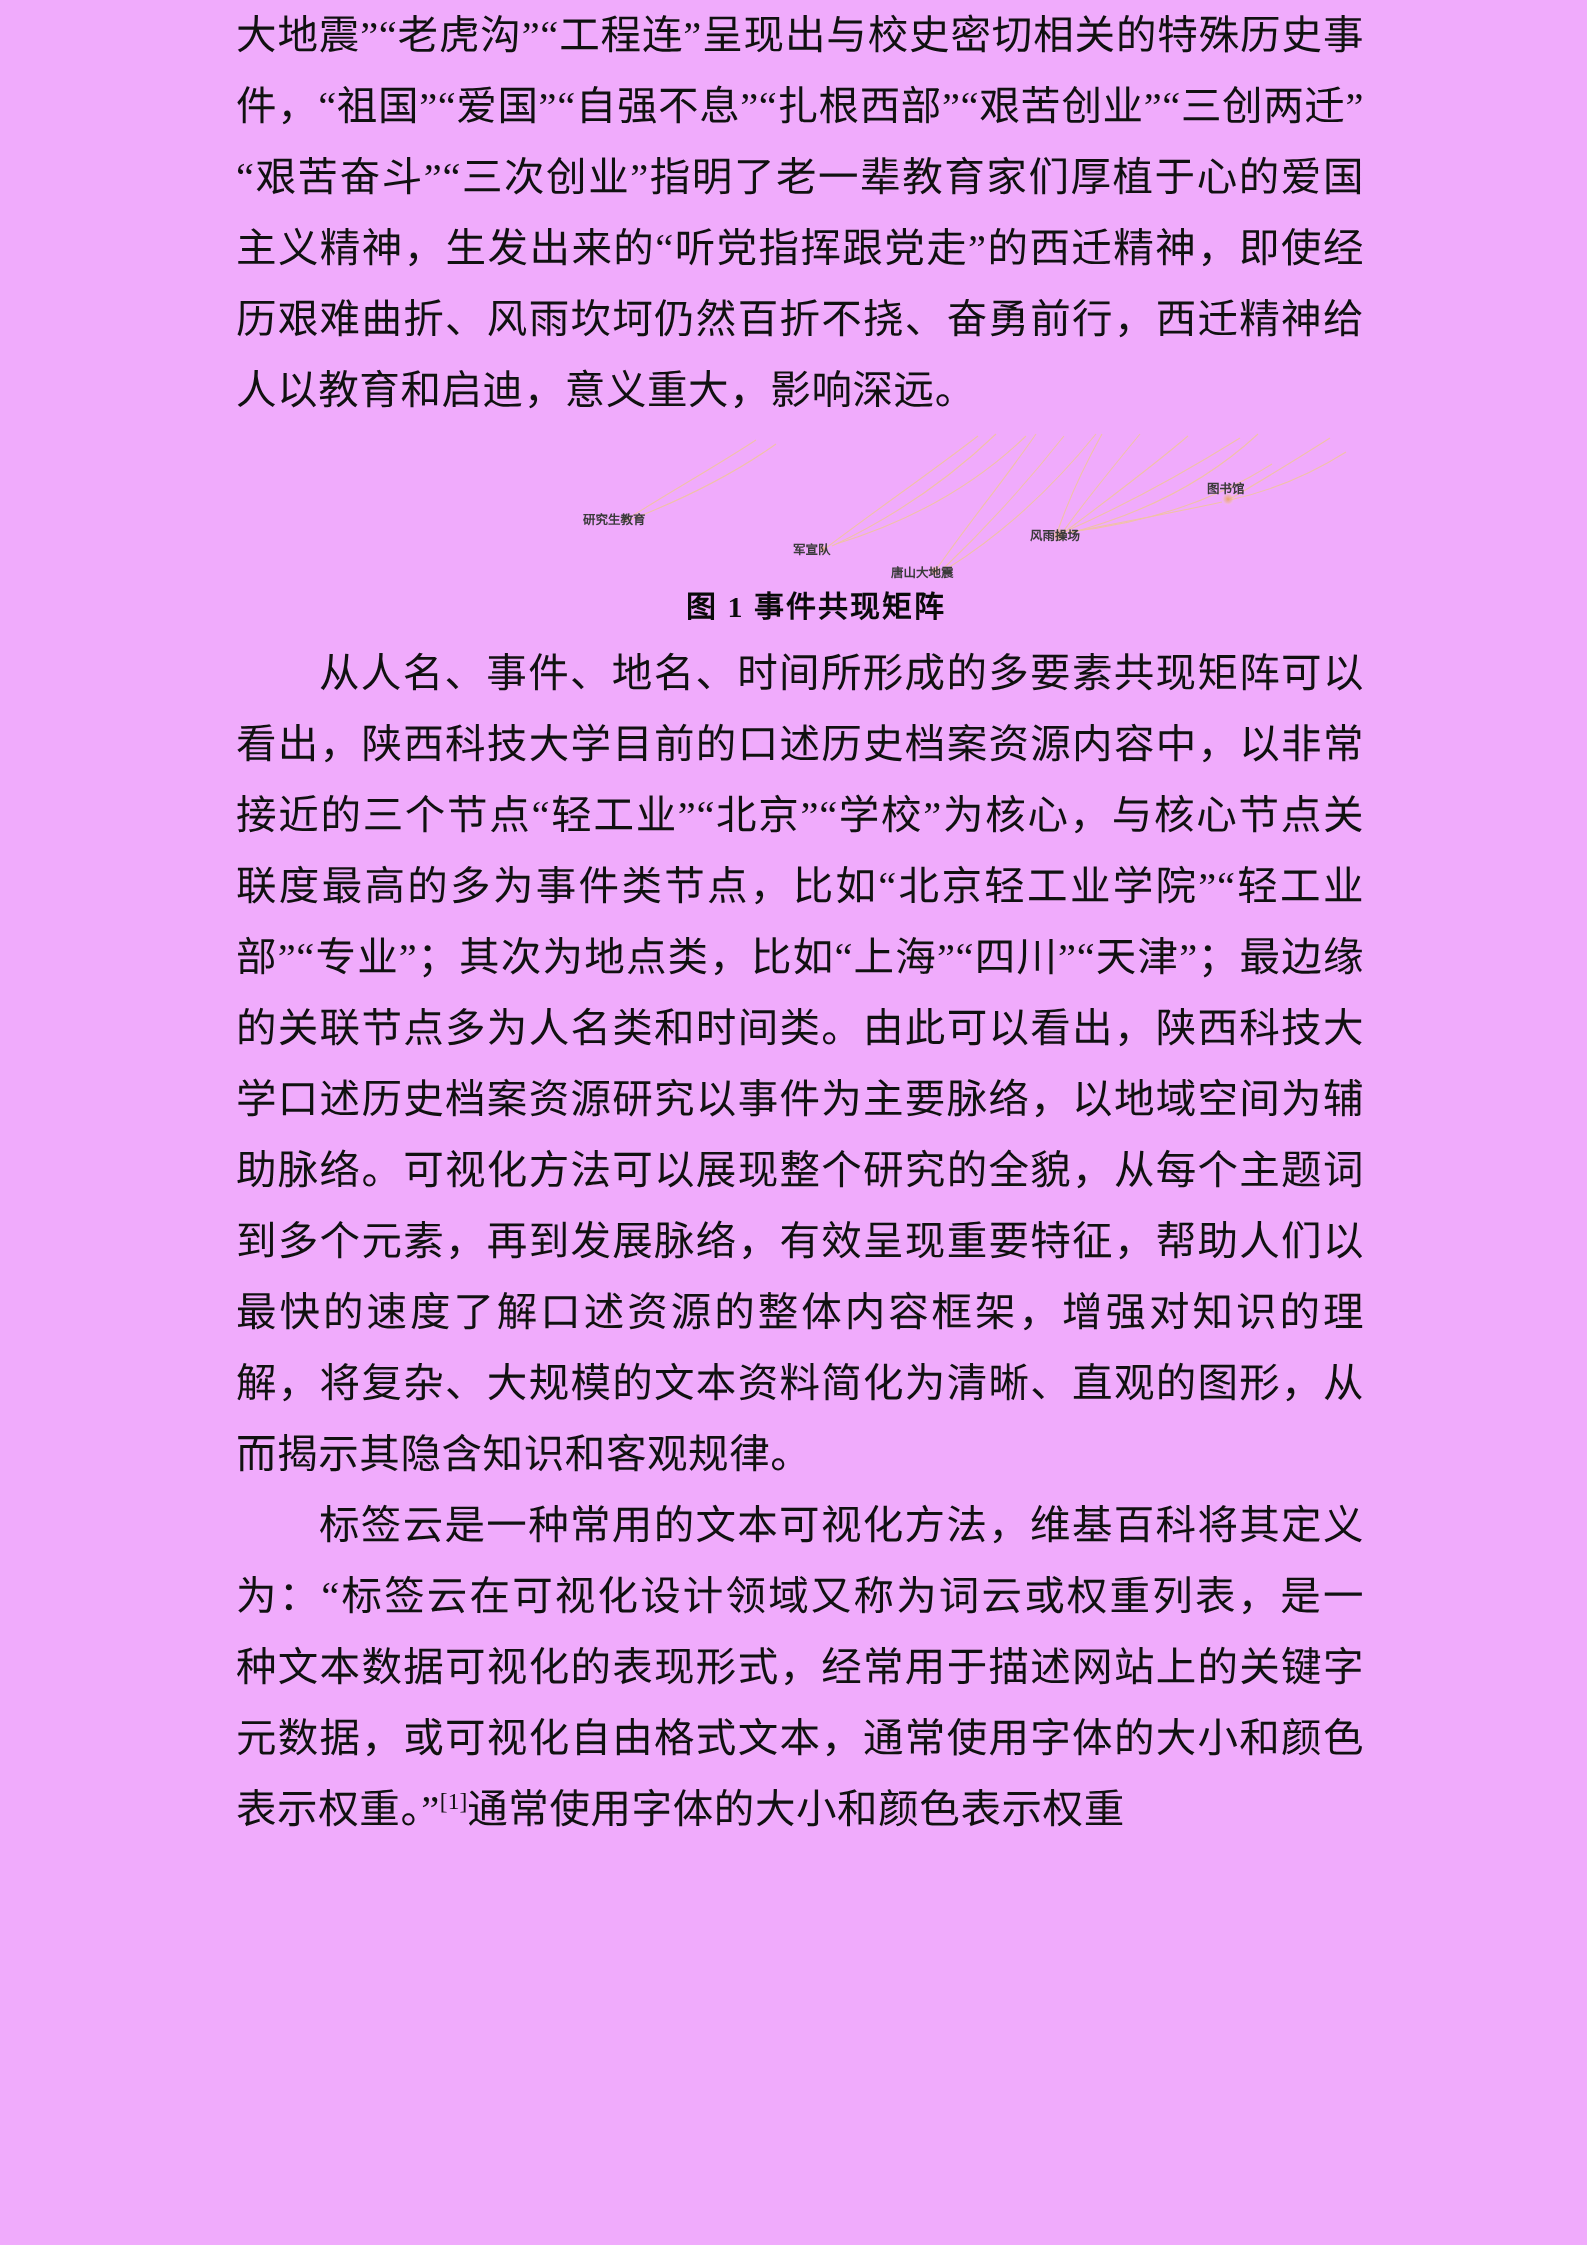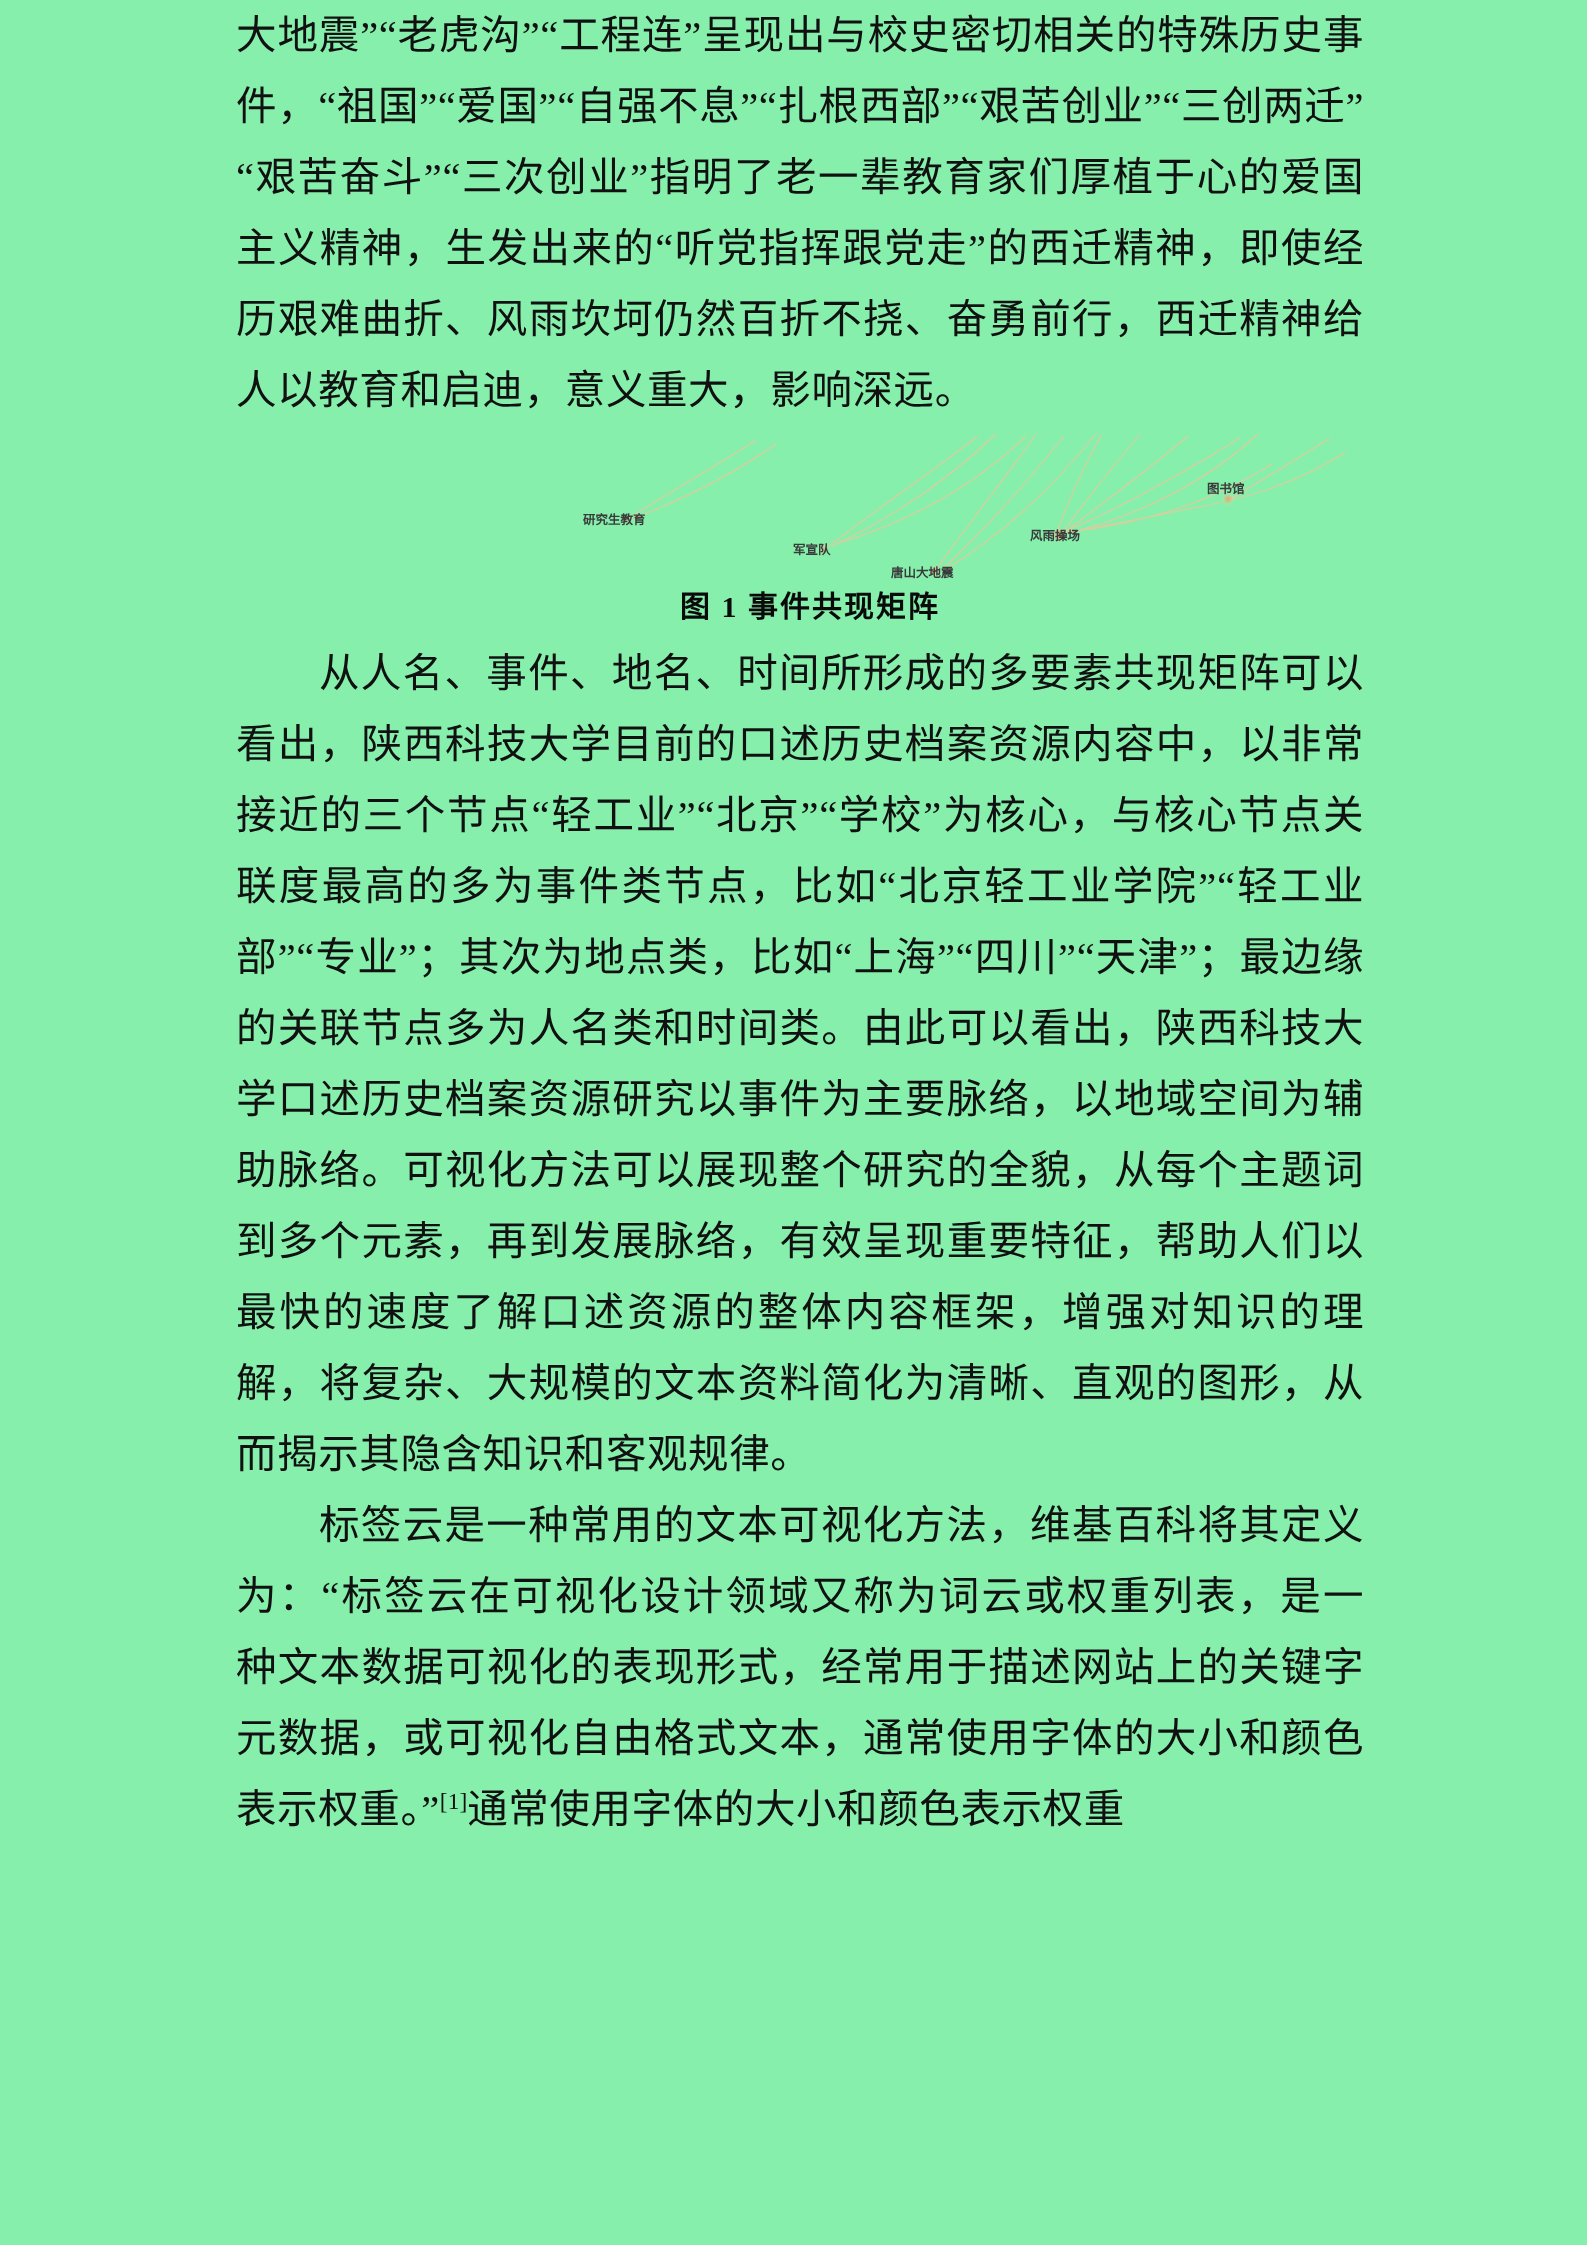--- a/index.html
+++ b/index.html
@@ -9,21 +9,21 @@
     background: #ffffff;
   }
   body {
     font-family: "Liberation Serif", "DejaVu Serif", serif;
     color: #000000;
   }
   .page {
     position: relative;
     width: 1587px;
     height: 2245px;
-    background: #86efac;
+    background: #f0abfc;
     overflow: hidden;
     box-sizing: border-box;
   }
   .content {
     position: absolute;
     left: 236px;
     top: 0px;
     width: 1128px;
   }
   
@@ -82,21 +82,21 @@
     height: 100%;
   }
   .node-label {
     font-family: "Liberation Sans", "DejaVu Sans", sans-serif;
     font-size: 12.5px;
     font-weight: bold;
     fill: #3a3a3a;
   }
   .fig-caption {
     position: absolute;
-    left: 10px;
+    left: 16px;
     top: 152px;
     width: 100%;
     text-align: center;
     font-family: "Liberation Serif", "DejaVu Serif", serif;
     font-size: 30px;
     font-weight: bold;
     letter-spacing: 2px;
     color: #0a0a0a;
   }
 </style>

